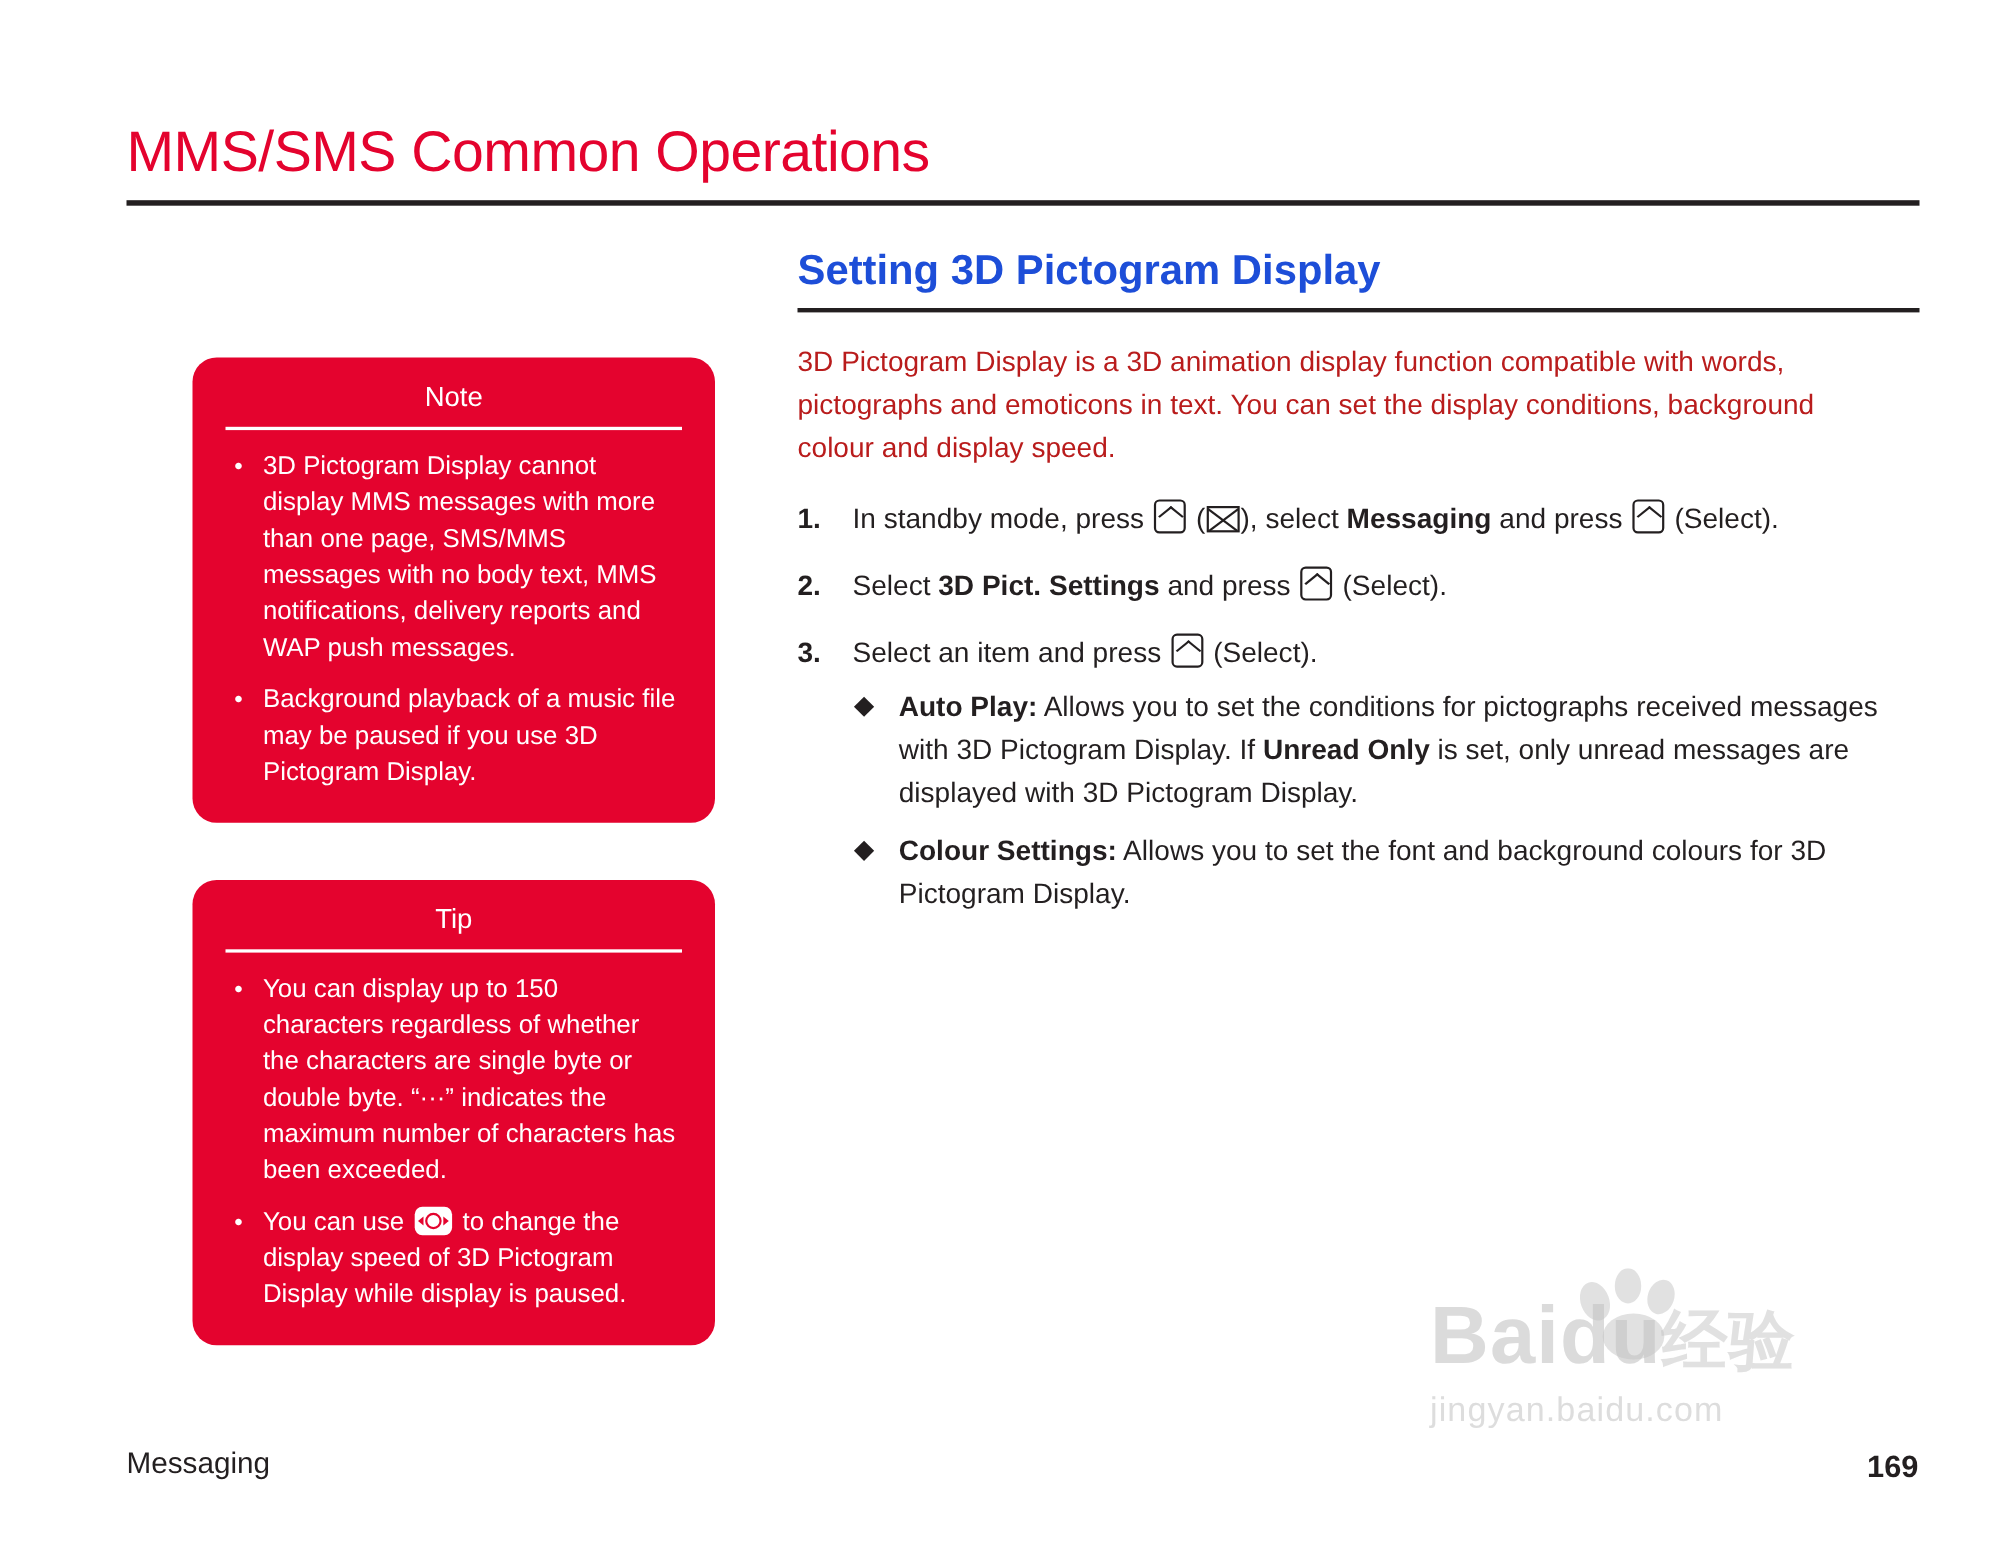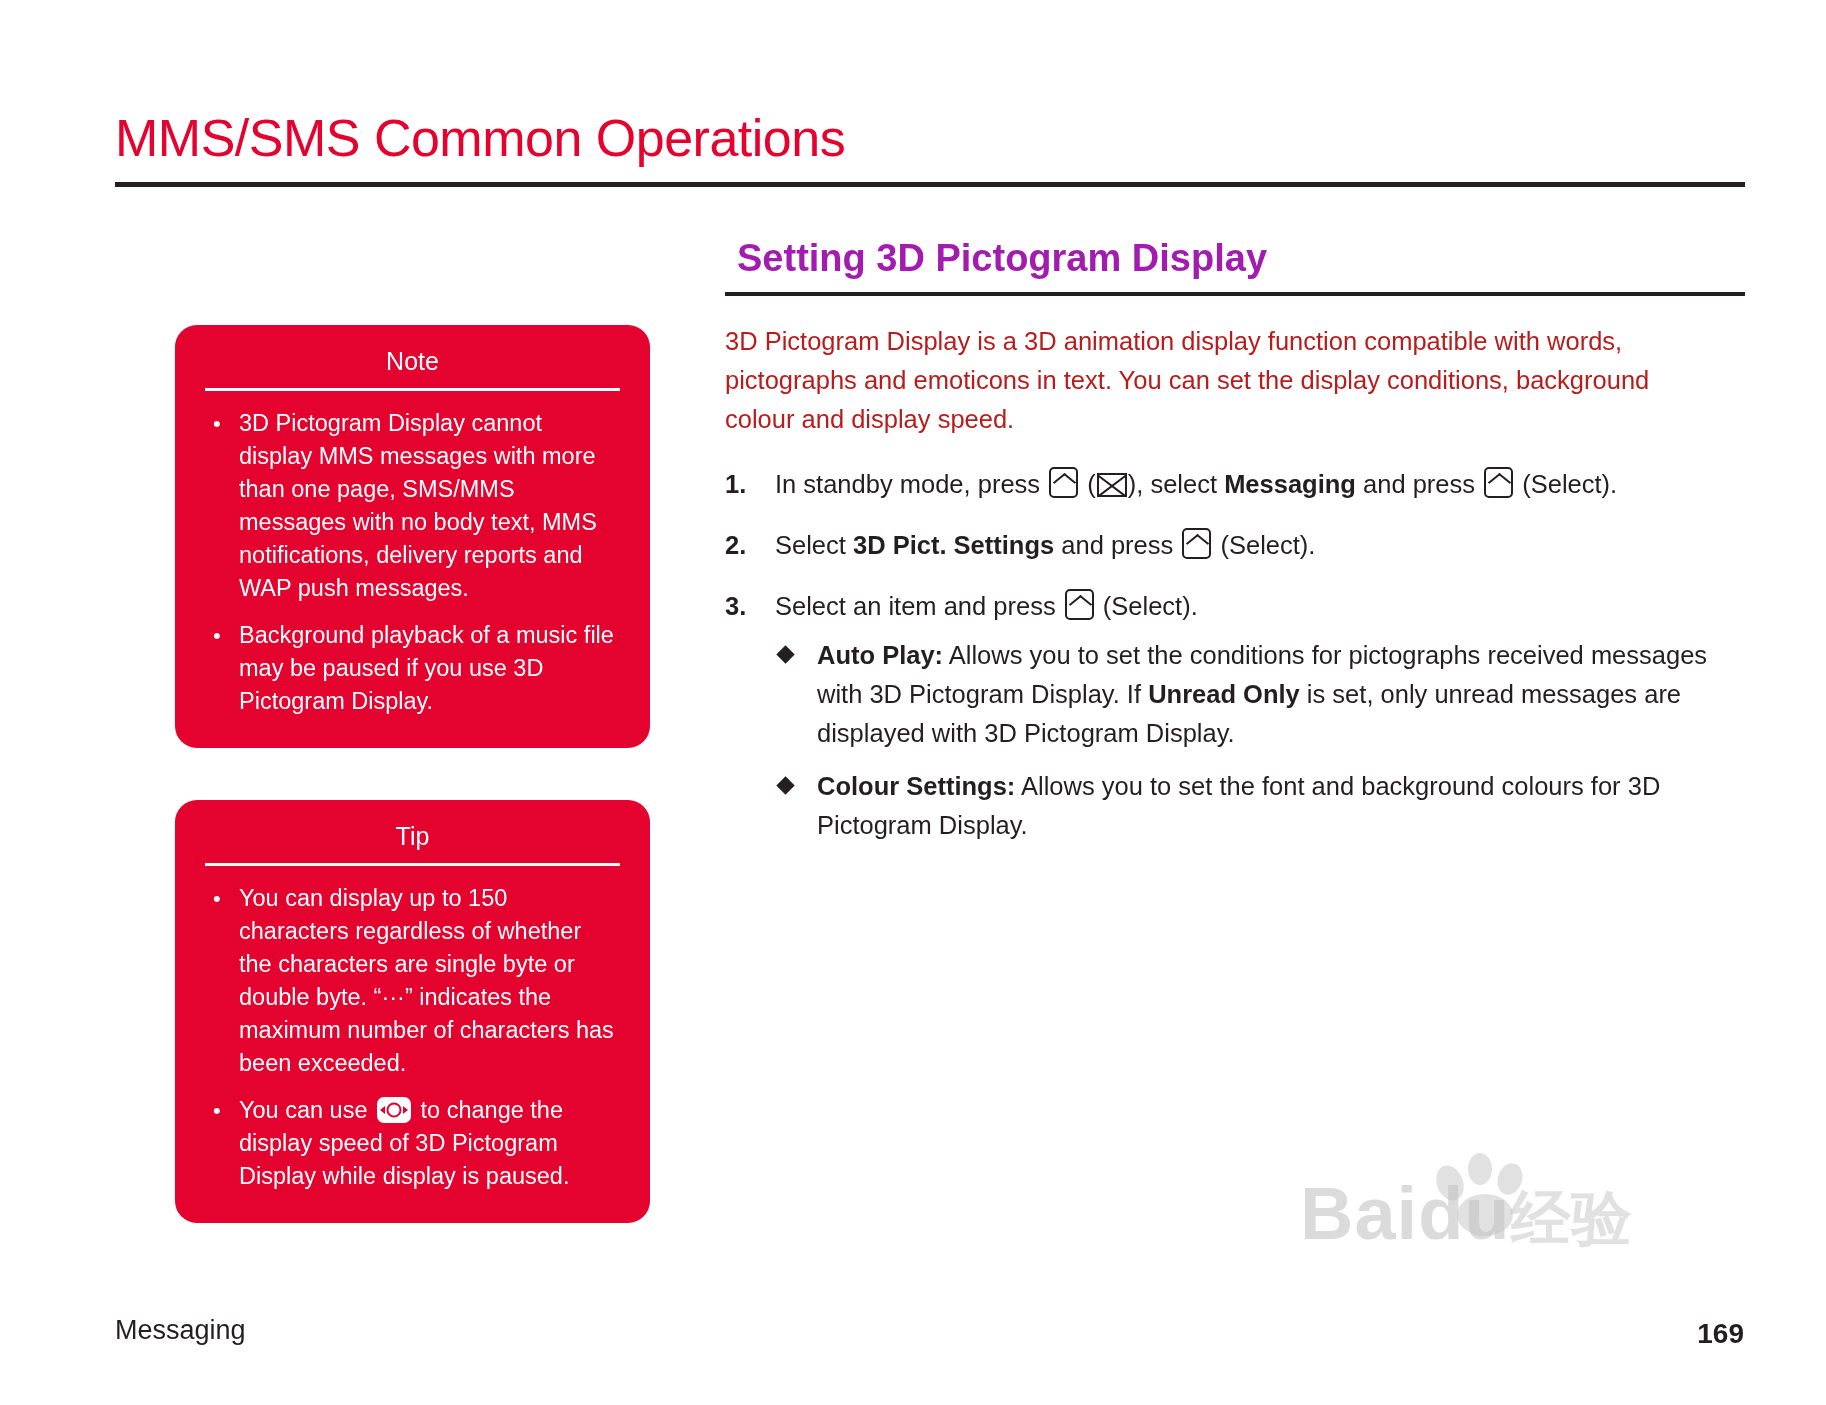--- a/index.html
+++ b/index.html
@@ -131,24 +131,24 @@
   }
 
   
   .right-col {
     position: absolute;
     left: 725px;
     top: 225px;
     width: 1020px;
   }
   .right-col h2 {
-    margin: 12px;
+    margin: 0;
     font-size: 38px;
     font-weight: bold;
-    color: #a21caf;
+    color: #1d4ed8;
   }
   .section-rule {
     margin-top: 12px;
     border-top: 4px solid #231f20;
     width: 1020px;
   }
   .intro {
     margin-top: 26px;
     font-size: 25.5px;
     line-height: 39px;
@@ -408,15 +408,16 @@
       <g fill="rgba(195,195,195,0.5)">
         <ellipse cx="22" cy="30" rx="13" ry="18" transform="rotate(-20 22 30)"></ellipse>
         <ellipse cx="52" cy="16" rx="12" ry="16"></ellipse>
         <ellipse cx="82" cy="26" rx="12" ry="16" transform="rotate(18 82 26)"></ellipse>
         <ellipse cx="57" cy="62" rx="28" ry="21"></ellipse>
       </g>
     </svg>
     <div class="wm-main">
       <span>Baidu</span><span class="wm-cn">经验</span>
     </div>
+    <div class="wm-sub">jingyan.baidu.com</div>
   </div>
 
 </div>
 
 </body></html>

